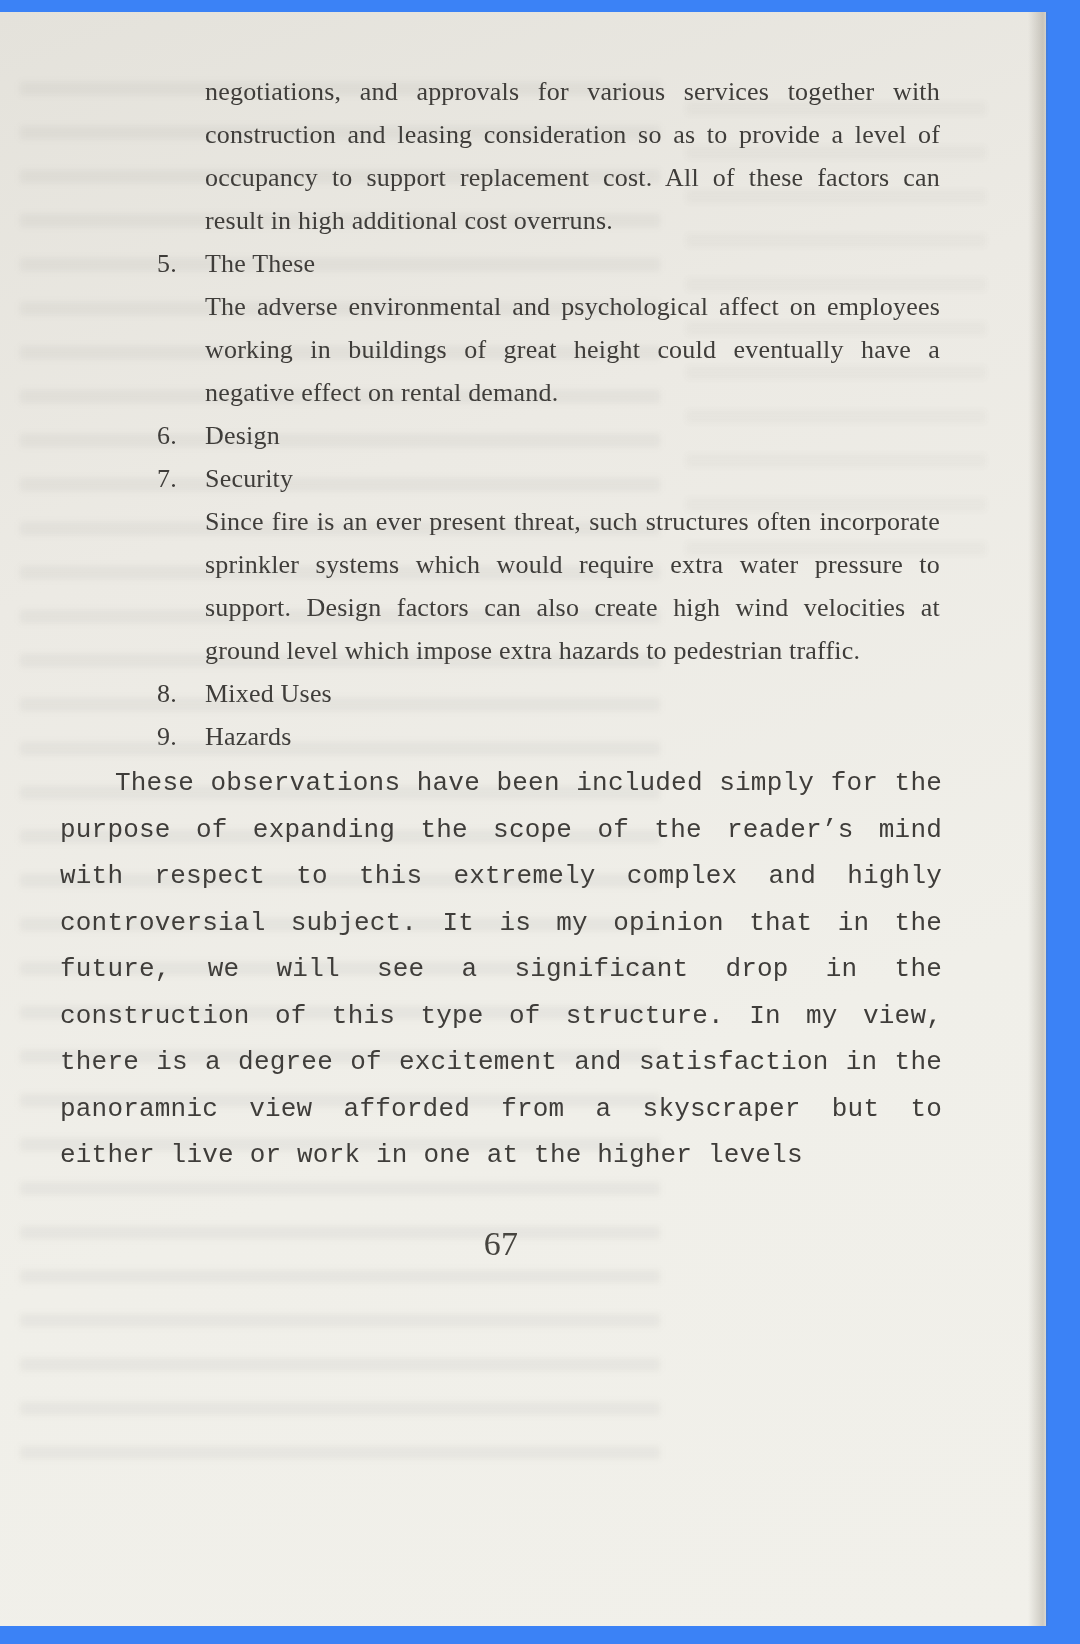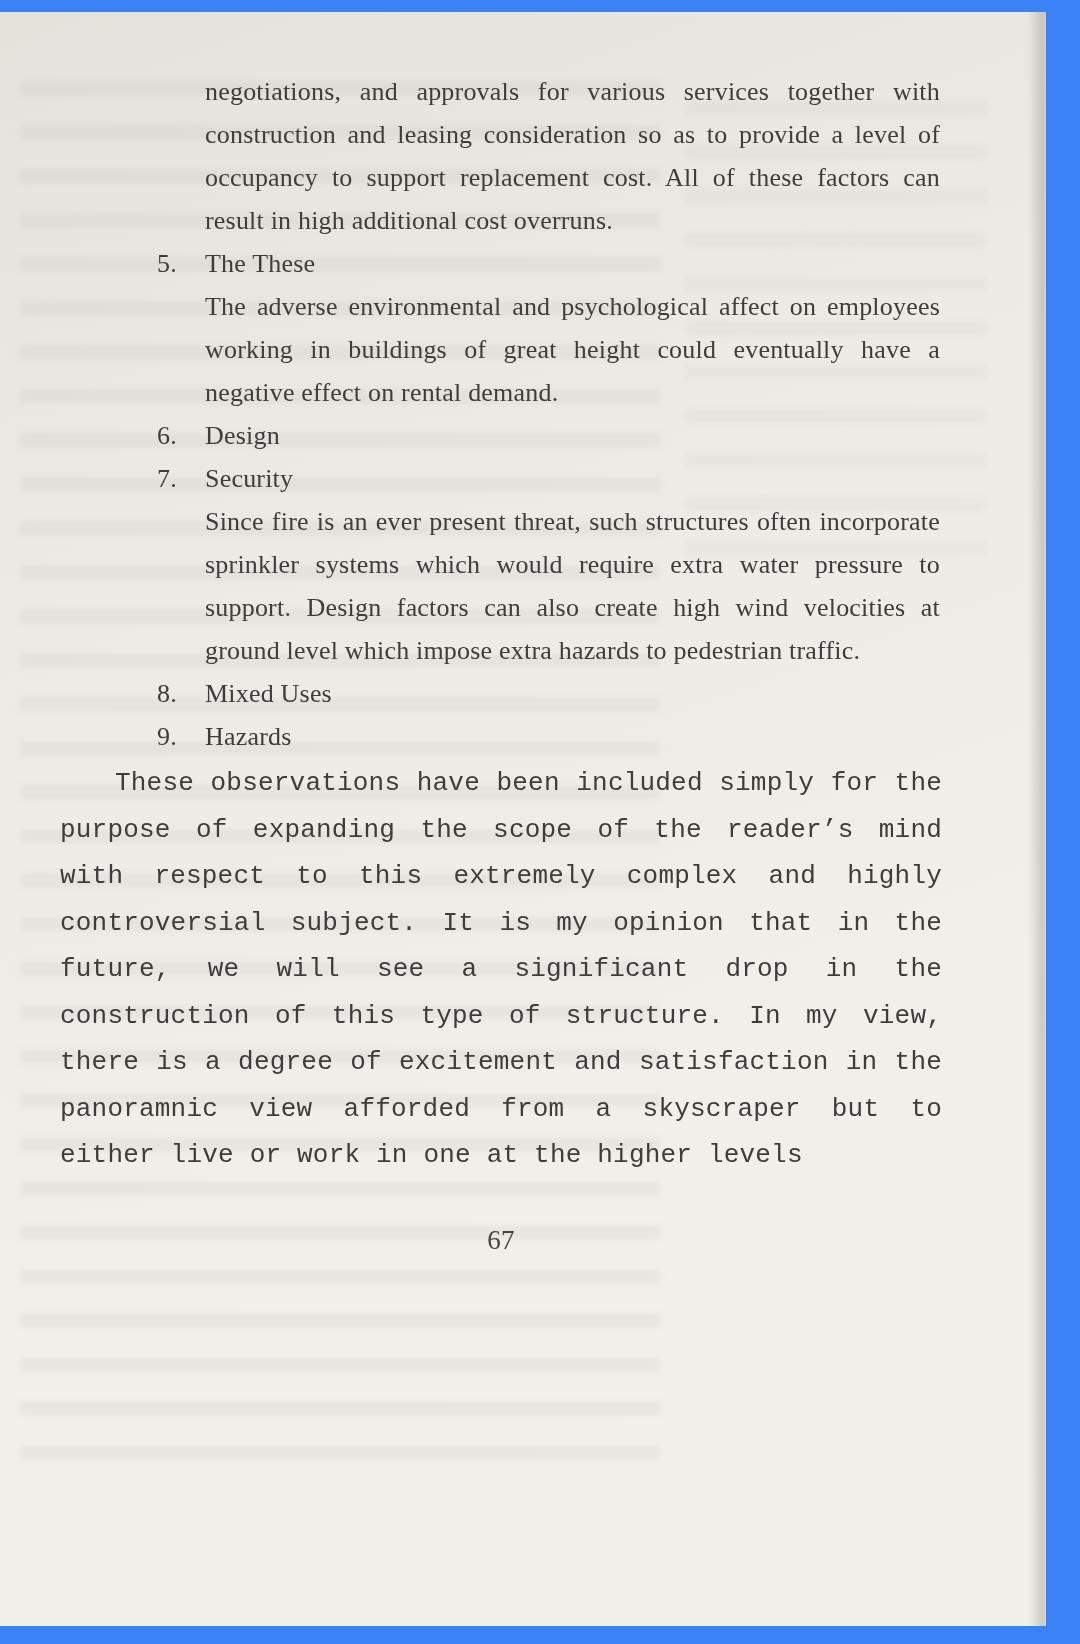--- a/index.html
+++ b/index.html
@@ -93,21 +93,21 @@
     line-height: 46.5px;
     margin-top: 2px;
     color: #3f3d3a;
     font-family: Liberation Mono, monospace;
   }
   .page-number {
     text-align: center;
     width: 882px;
     margin-left: 60px;
     margin-top: 46px;
-    font-size: 27px;
+    font-size: 34px;
     color: #46443f;
   }
 </style>
 </head>
 <body>
 
 <div class="photo-frame">
   <div class="page">
 
     <div class="ghost-bleed"></div>

